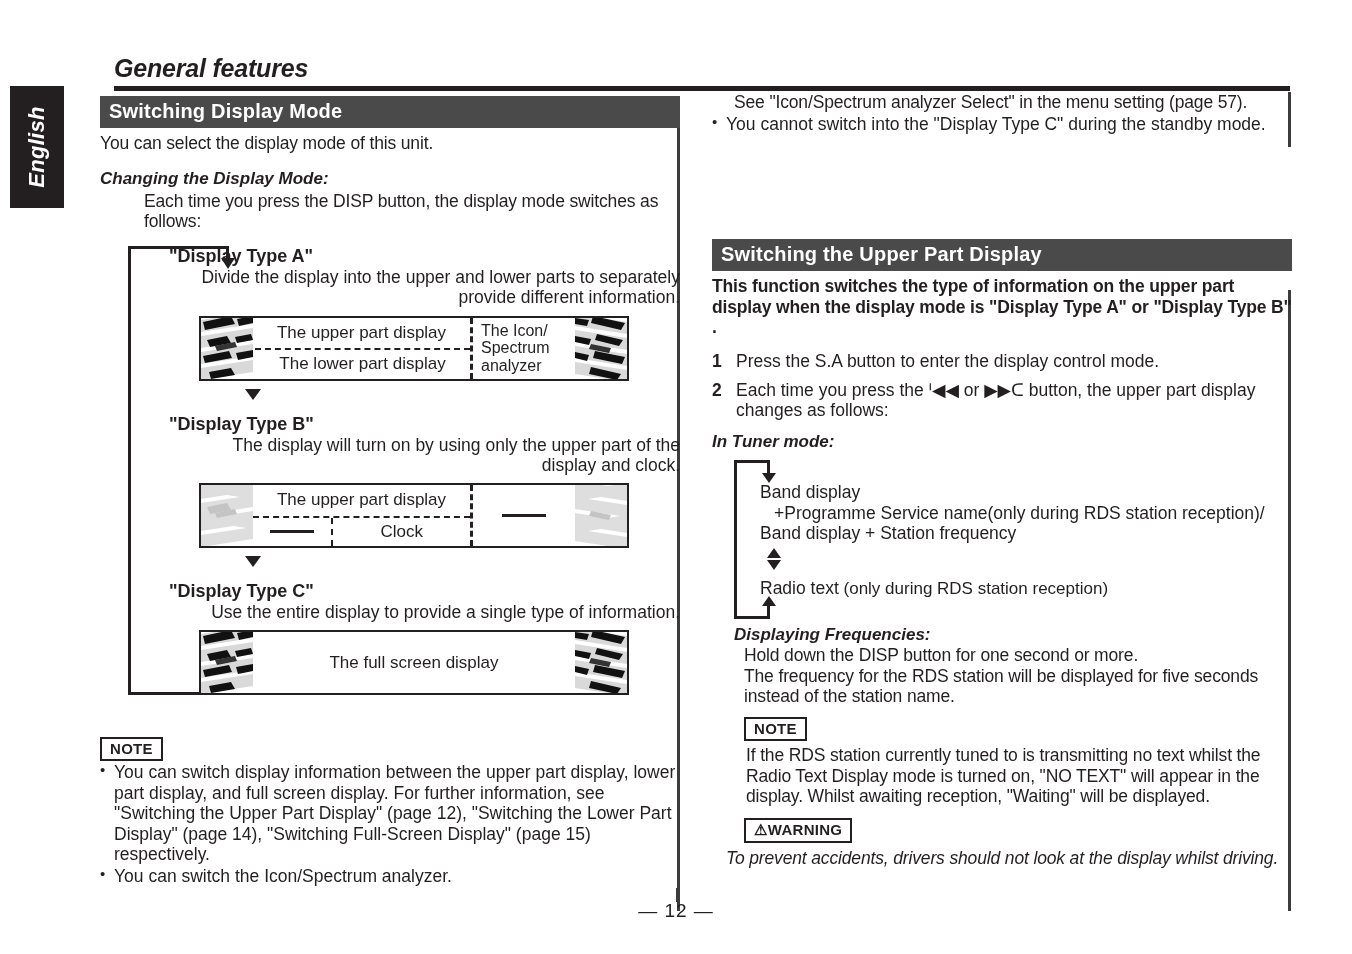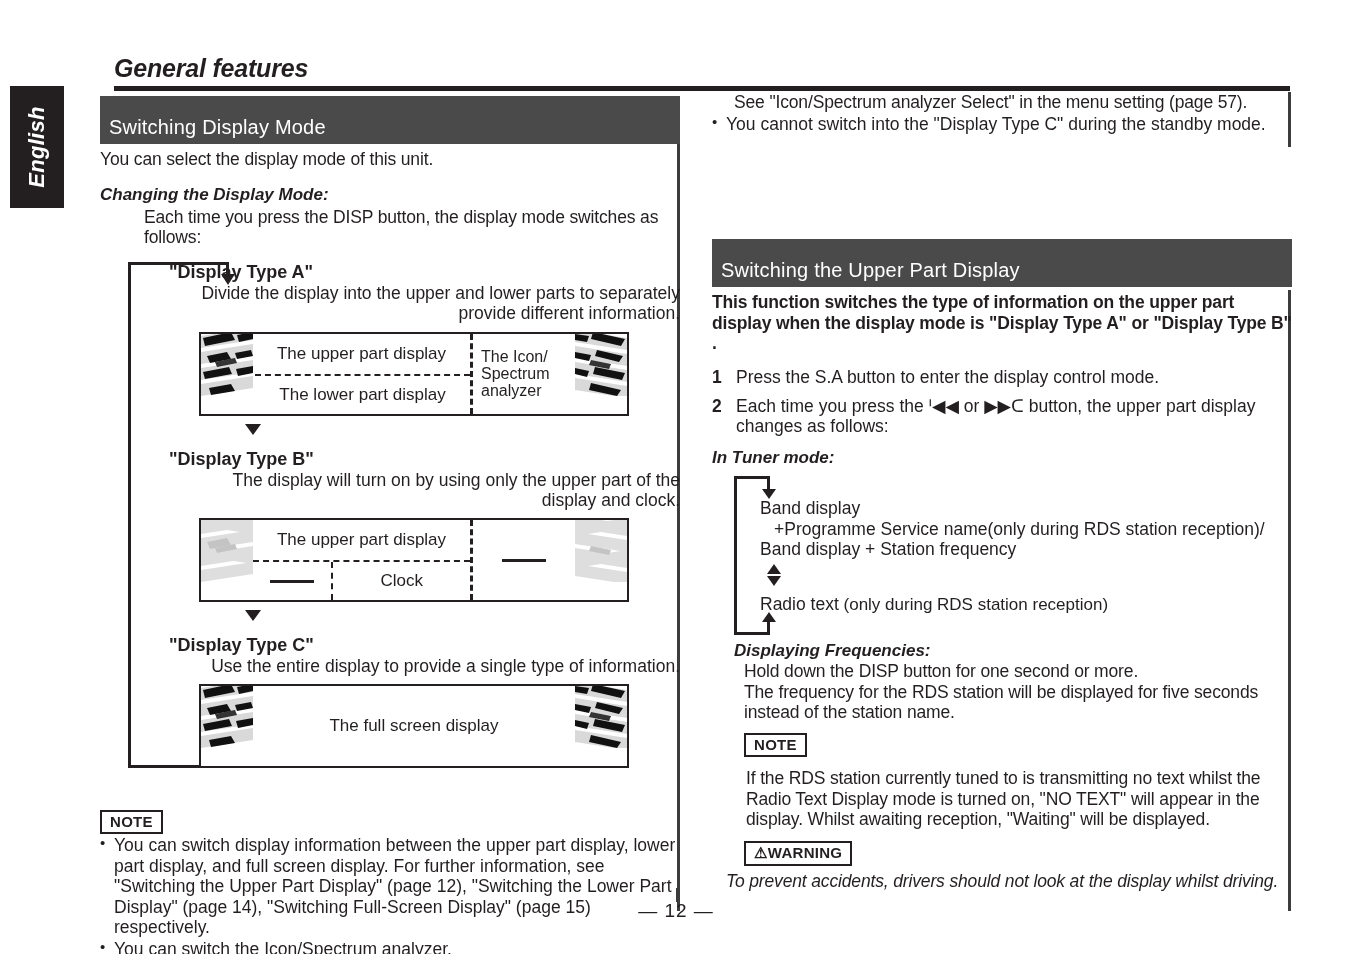--- a/index.html
+++ b/index.html
@@ -50,22 +50,22 @@
     width: 3px; height: 55px; background: #3c3c3c;
   }
   .div-right-b {
     position: absolute; left: 1288px; top: 290px;
     width: 3px; height: 621px; background: #3c3c3c;
   }
 
   
   .sec-bar {
     background: #4a4a4a; color: #fff;
-    font-size: 20px; font-weight: normal;
-    padding: 20px 0 5px 9px; letter-spacing: .2px;
+    font-size: 20px; font-weight: bold;
+    padding: 4px 0 5px 9px; letter-spacing: .2px;
   }
   .bar-left  { width: 580px; }
   .bar-right { width: 580px; }
 
   
   .body-txt { font-size: 17.5px; line-height: 1.18; letter-spacing: -.15px; }
   .lead { margin-top: 5px; }
   .subhead {
     font-size: 17px; font-weight: bold; font-style: italic;
     margin-top: 15px;
@@ -106,21 +106,21 @@
   .tri-down {
     width: 0; height: 0; margin: 8px 0 2px 76px;
     border-left: 8px solid transparent;
     border-right: 8px solid transparent;
     border-top: 11px solid #231f20;
   }
 
   
   .panel {
     position: relative; border: 2px solid #231f20;
-    height: 84px; margin-top: 8px; margin-left: 30px;
+    height: 65px; margin-top: 8px; margin-left: 30px;
     width: 430px; background: #fff;
   }
   .hatch {
     position: absolute; top: 0; bottom: 0; width: 52px;
     overflow: hidden;
   }
   .hatch.l { left: 0; }
   .hatch.r { right: 0; }
   .panel-inner { position: absolute; left: 52px; right: 52px; top: 0; bottom: 0; }
 
@@ -507,21 +507,21 @@
       </div>
     </div>
 
     <div class="subhead" style="margin-top:6px; margin-left:22px;">Displaying Frequencies:</div>
     <div class="body-txt" style="margin-left:32px; white-space:pre-line;">Hold down the DISP button for one second or more.
 The frequency for the RDS station will be displayed for five seconds instead of the station name.</div>
 
     <div style="margin-top:10px; margin-left:32px;">
       <span class="tagbox">NOTE</span>
     </div>
-    <div class="body-txt" style="margin-left:34px; margin-top:11px;">If the RDS station currently tuned to is transmitting no text whilst the Radio Text Display mode is turned on, "NO TEXT" will appear in the display. Whilst awaiting reception, "Waiting" will be displayed.</div>
+    <div class="body-txt" style="margin-left:34px; margin-top:4px;">If the RDS station currently tuned to is transmitting no text whilst the Radio Text Display mode is turned on, "NO TEXT" will appear in the display. Whilst awaiting reception, "Waiting" will be displayed.</div>
 
     <div style="margin-top:11px; margin-left:32px;">
       <span class="tagbox">⚠WARNING</span>
     </div>
     <div class="body-txt" style="margin-left:14px; margin-top:5px;font-style:italic;">To prevent accidents, drivers should not look at the display whilst driving.</div>
   </div>
 
   <div class="pagenum">— 12 —</div>
 </div>
 

